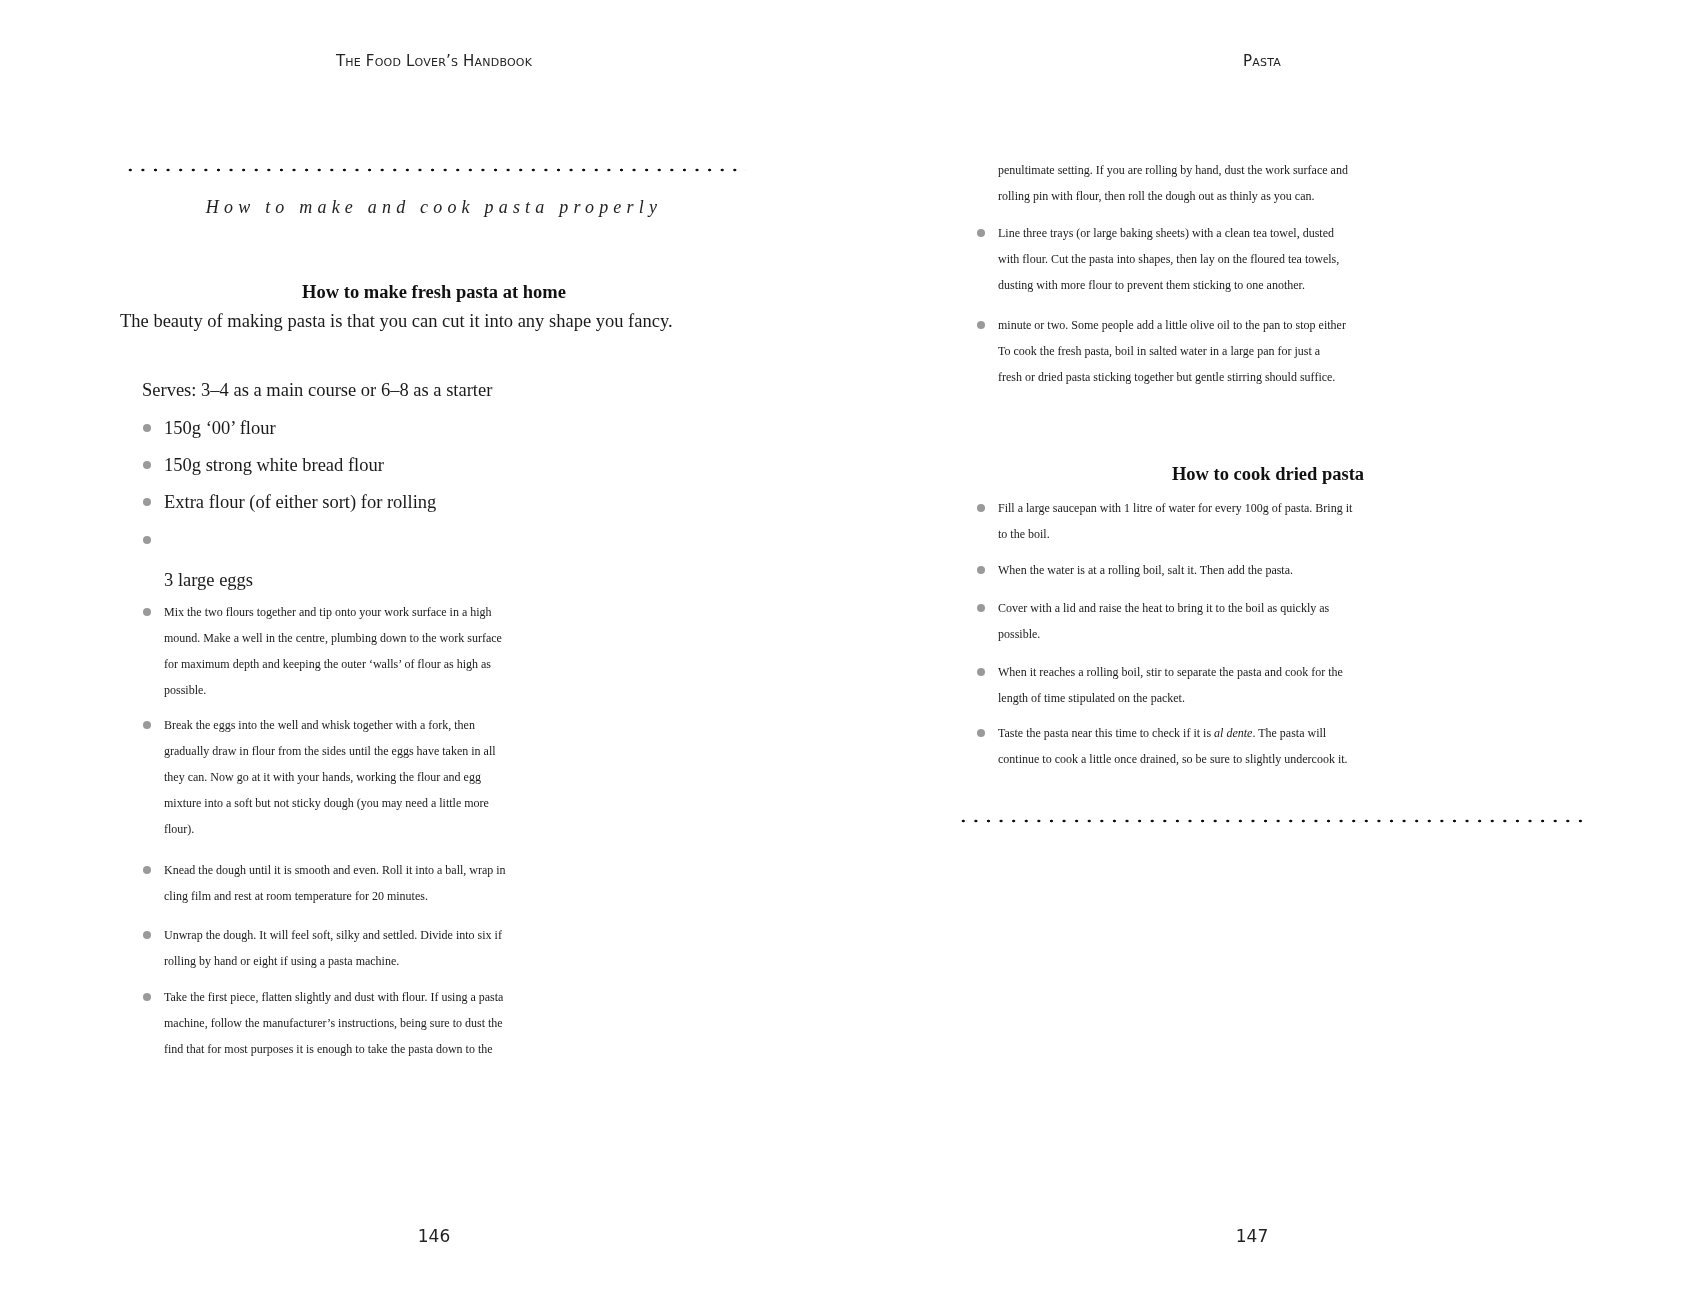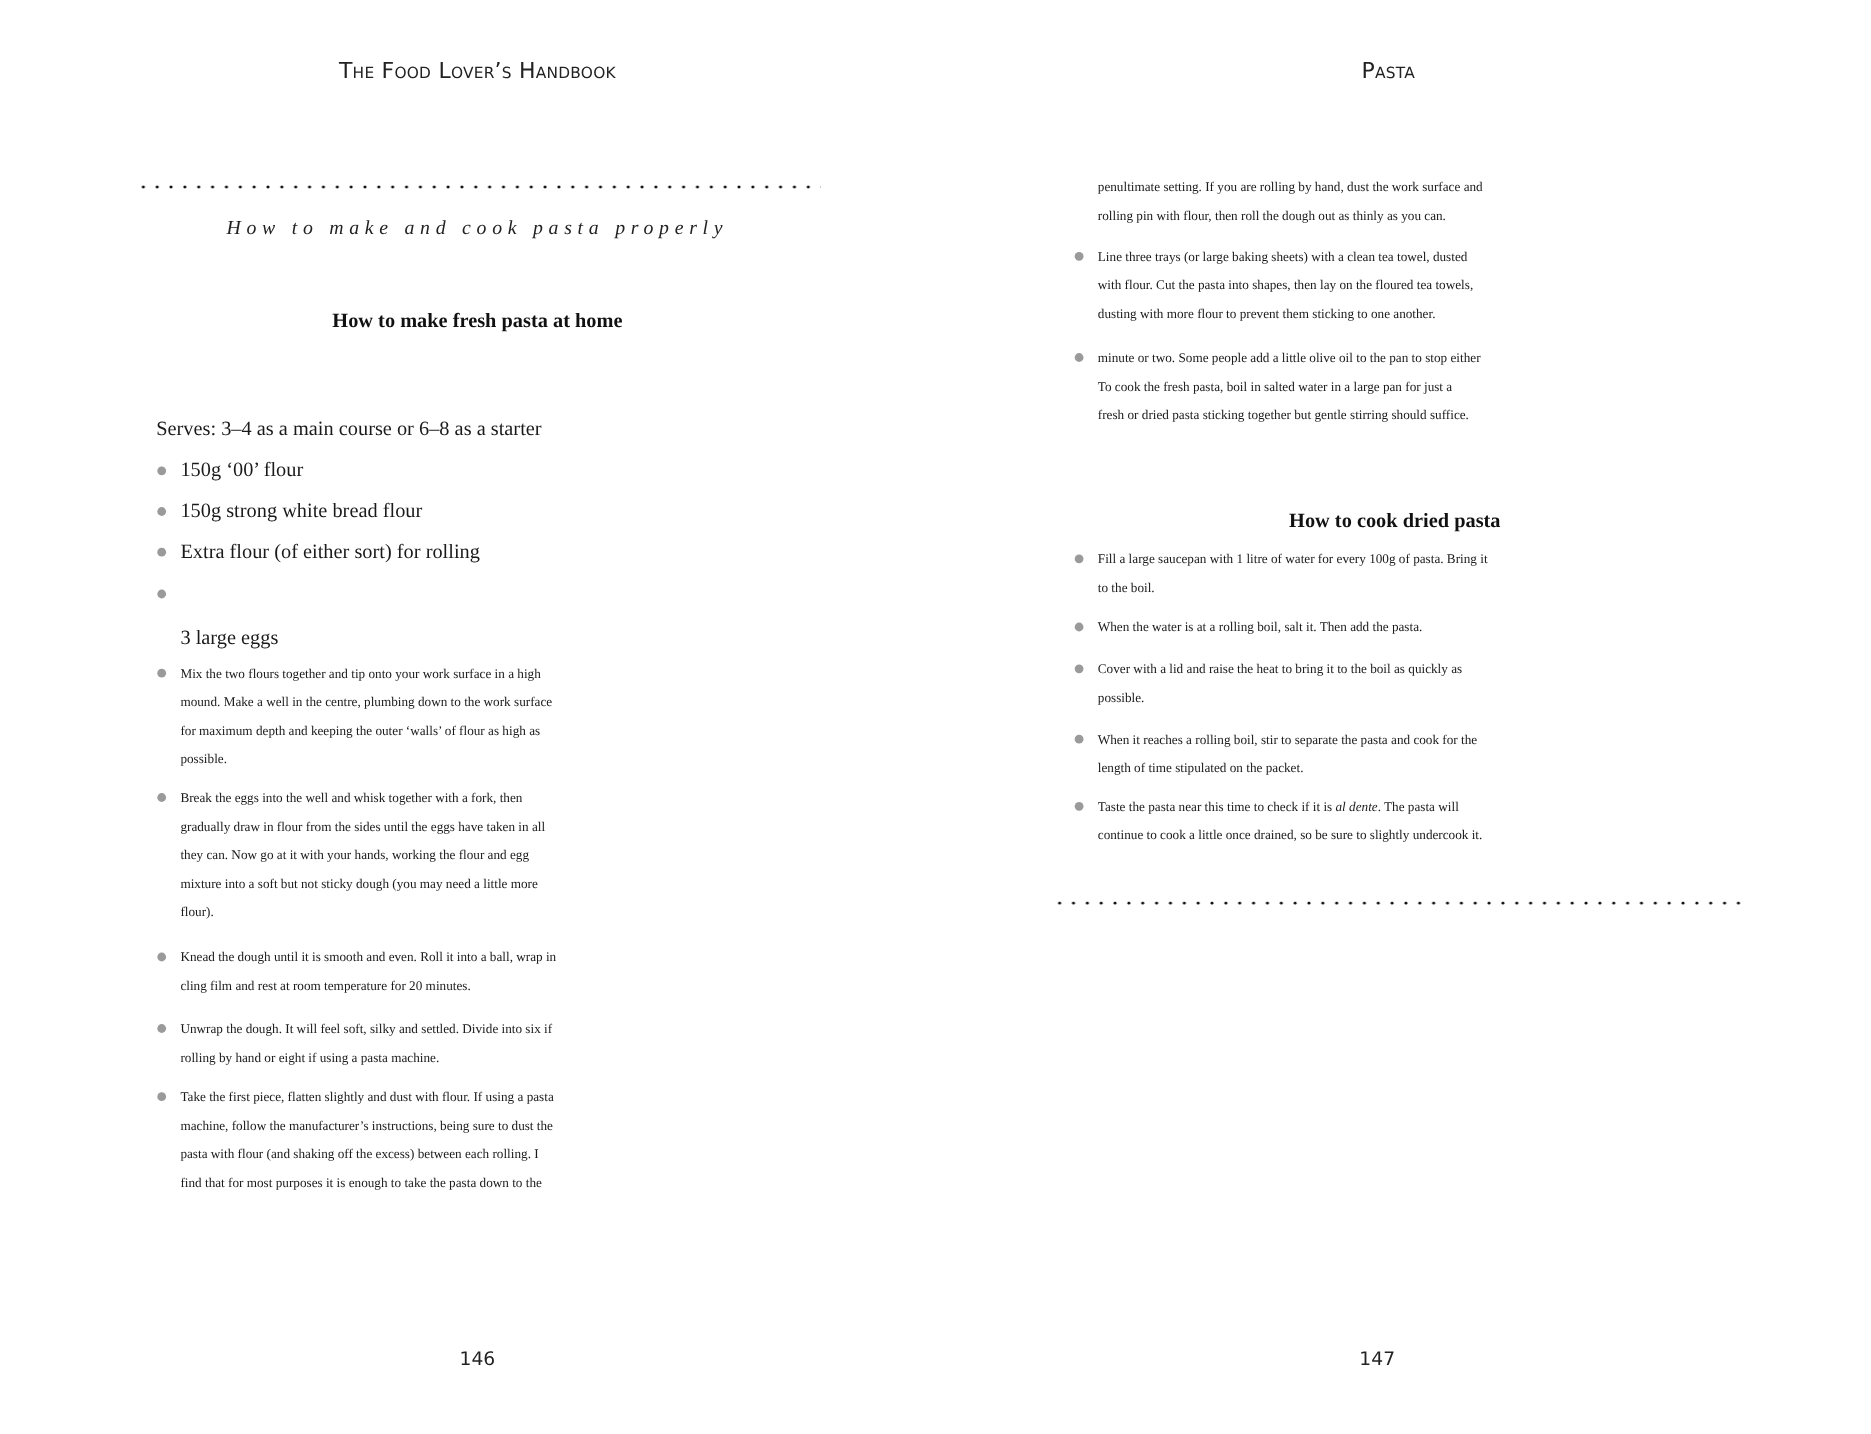--- a/index.html
+++ b/index.html
@@ -2,21 +2,21 @@
 <html><head>
 <meta charset="utf-8">
 <style>
   html, body { margin:0; padding:0; background:#ffffff; }
   body { width:1701px; height:1304px; position:relative; overflow:hidden;
          font-family:"Liberation Serif", "DejaVu Serif", serif; color:#1a1a1a; }
   .page { position:absolute; top:0; height:1304px; }
   #page-left { left:0; width:850px; }
   #page-right { left:850px; width:851px; }
   .running-head { position:absolute; top:52px; font-family:"DejaVu Sans", sans-serif;
-                  font-size:20px; font-variant:small-caps; letter-spacing:0.2px; color:#222;
+                  font-size:15px; font-variant:small-caps; letter-spacing:0.2px; color:#222;
                   text-align:center; width:400px; white-space:nowrap; }
   .folio { position:absolute; top:1226px; font-family:"DejaVu Sans", sans-serif; font-size:17px;
            color:#222; text-align:center; width:100px; }
   .dots { position:absolute; height:4px;
           background-image:radial-gradient(circle, #111 1.3px, transparent 1.6px);
           background-size:12.6px 4px; background-repeat:repeat-x; }
   .chapter-title { position:absolute; top:197px; left:120px; width:628px; text-align:center;
                    font-style:italic; font-size:18px; letter-spacing:5.2px; color:#222; white-space:nowrap; }
   .subhead { position:absolute; font-weight:bold; font-size:18.5px; text-align:center; white-space:nowrap; color:#111; }
   .line { position:absolute; font-size:18.5px; line-height:26px; white-space:nowrap; color:#1a1a1a; }
@@ -30,20 +30,21 @@
 
 <div class="page" id="page-left">
   <div class="running-head" style="left:234px;">The Food Lover’s Handbook</div>
 
   <div class="dots" style="left:124px; top:168px; width:622px;"></div>
 
   <div class="chapter-title">How to make and cook pasta properly</div>
 
   <div class="subhead" style="left:234px; width:400px; top:282px;">How to make fresh pasta at home</div>
 
+  <div class="line" style="left:120px; top:308px;">The beauty of making pasta is that you can cut it into any shape you fancy.</div>
 
   <div class="line" style="left:142px; top:377px;">Serves: 3–4 as a main course or 6–8 as a starter</div>
 
   <div>
     <div>
       <div class="bullet" style="left:143px; top:424px;"></div>
       <div class="line" style="left:164px; top:415px;">150g ‘00’ flour</div>
     </div>
     <div>
       <div class="bullet" style="left:143px; top:461px;"></div>
@@ -91,21 +92,20 @@
       <div class="para" style="left:164px; top:922px;">
         <span class="l">Unwrap the dough. It will feel soft, silky and settled. Divide into six if</span>
         <span class="l">rolling by hand or eight if using a pasta machine.</span>
       </div>
     </div>
     <div>
       <div class="bullet" style="left:143px; top:993px;"></div>
       <div class="para" style="left:164px; top:984px;">
         <span class="l">Take the first piece, flatten slightly and dust with flour. If using a pasta</span>
         <span class="l">machine, follow the manufacturer’s instructions, being sure to dust the</span>
-        <span class="l">pasta with flour (and shaking off the excess) between each rolling. I</span>
         <span class="l">find that for most purposes it is enough to take the pasta down to the</span>
       </div>
     </div>
   </div>
 
   <div class="folio" style="left:384px;">146</div>
 </div>
 
 <div class="page" id="page-right">
   <div class="running-head" style="left:212px;">Pasta</div>

